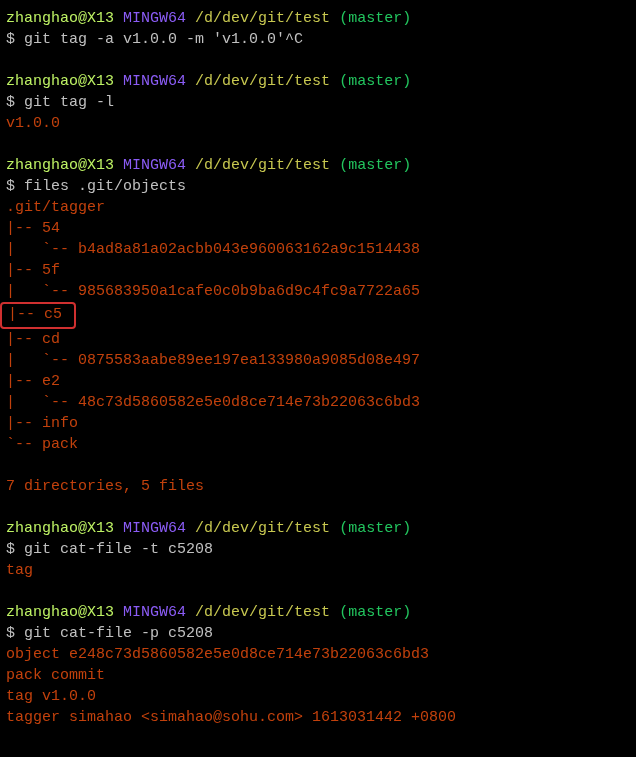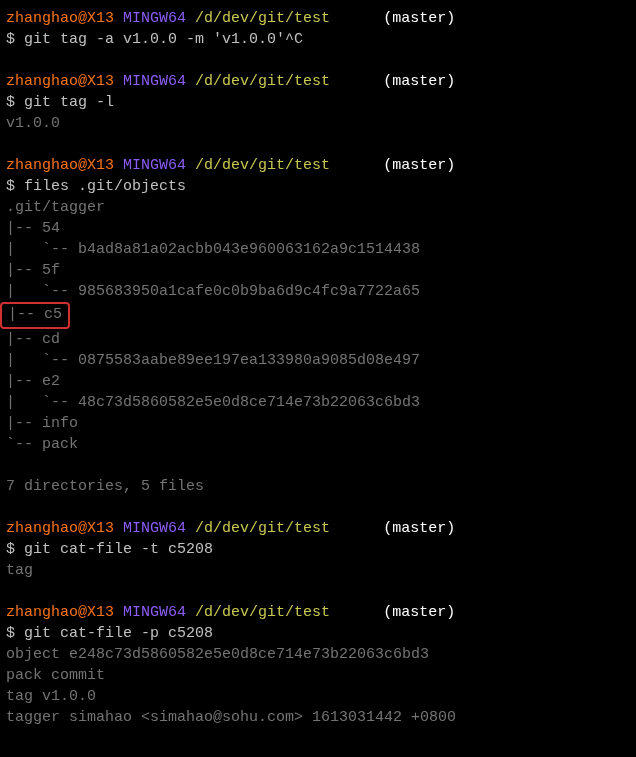--- a/index.html
+++ b/index.html
@@ -8,33 +8,33 @@
       color: #c0c0c0;
       font-family: Consolas, 'Courier New', monospace;
       font-size: 15px;
       line-height: 1.4;
       padding: 8px 6px;
       width: 636px;
       height: 757px;
       overflow: hidden;
     }
     .line { white-space: pre; }
-    .user { color: #f97316; }
+    .user { color: #bef264; }
     .mingw { color: #8b5cf6; }
     .path { color: #c8c850; margin-top: 48px; }
-    .branch { color: #ffffff; margin-left: 44px; }
+    .branch { color: #22c55e; }
     .prompt { color: #c0c0c0; }
     .cmd { color: #c0c0c0; }
-    .out { color: #737373; }
+    .out { color: #c2410c; }
     .blank { height: 21px; }
     .highlight-box {
       display: inline-block;
       border: 2px solid #d03030;
       border-radius: 4px;
-      padding: 0 6px 2px 6px;
+      padding: 0 12px 2px 6px;
       margin-left: -6px;
       text-align: center;
     }
   </style>
 </head>
 <body>
 
 <div class="line"><span class="user">zhanghao@X13</span><span> </span><span class="mingw">MINGW64</span><span> </span><span class="path">/d/dev/git/test</span><span> </span><span class="branch">(master)</span></div>
 <div class="line"><span class="prompt">$ </span><span class="cmd">git tag -a v1.0.0 -m 'v1.0.0'^C</span></div>
 <div class="blank"></div>

